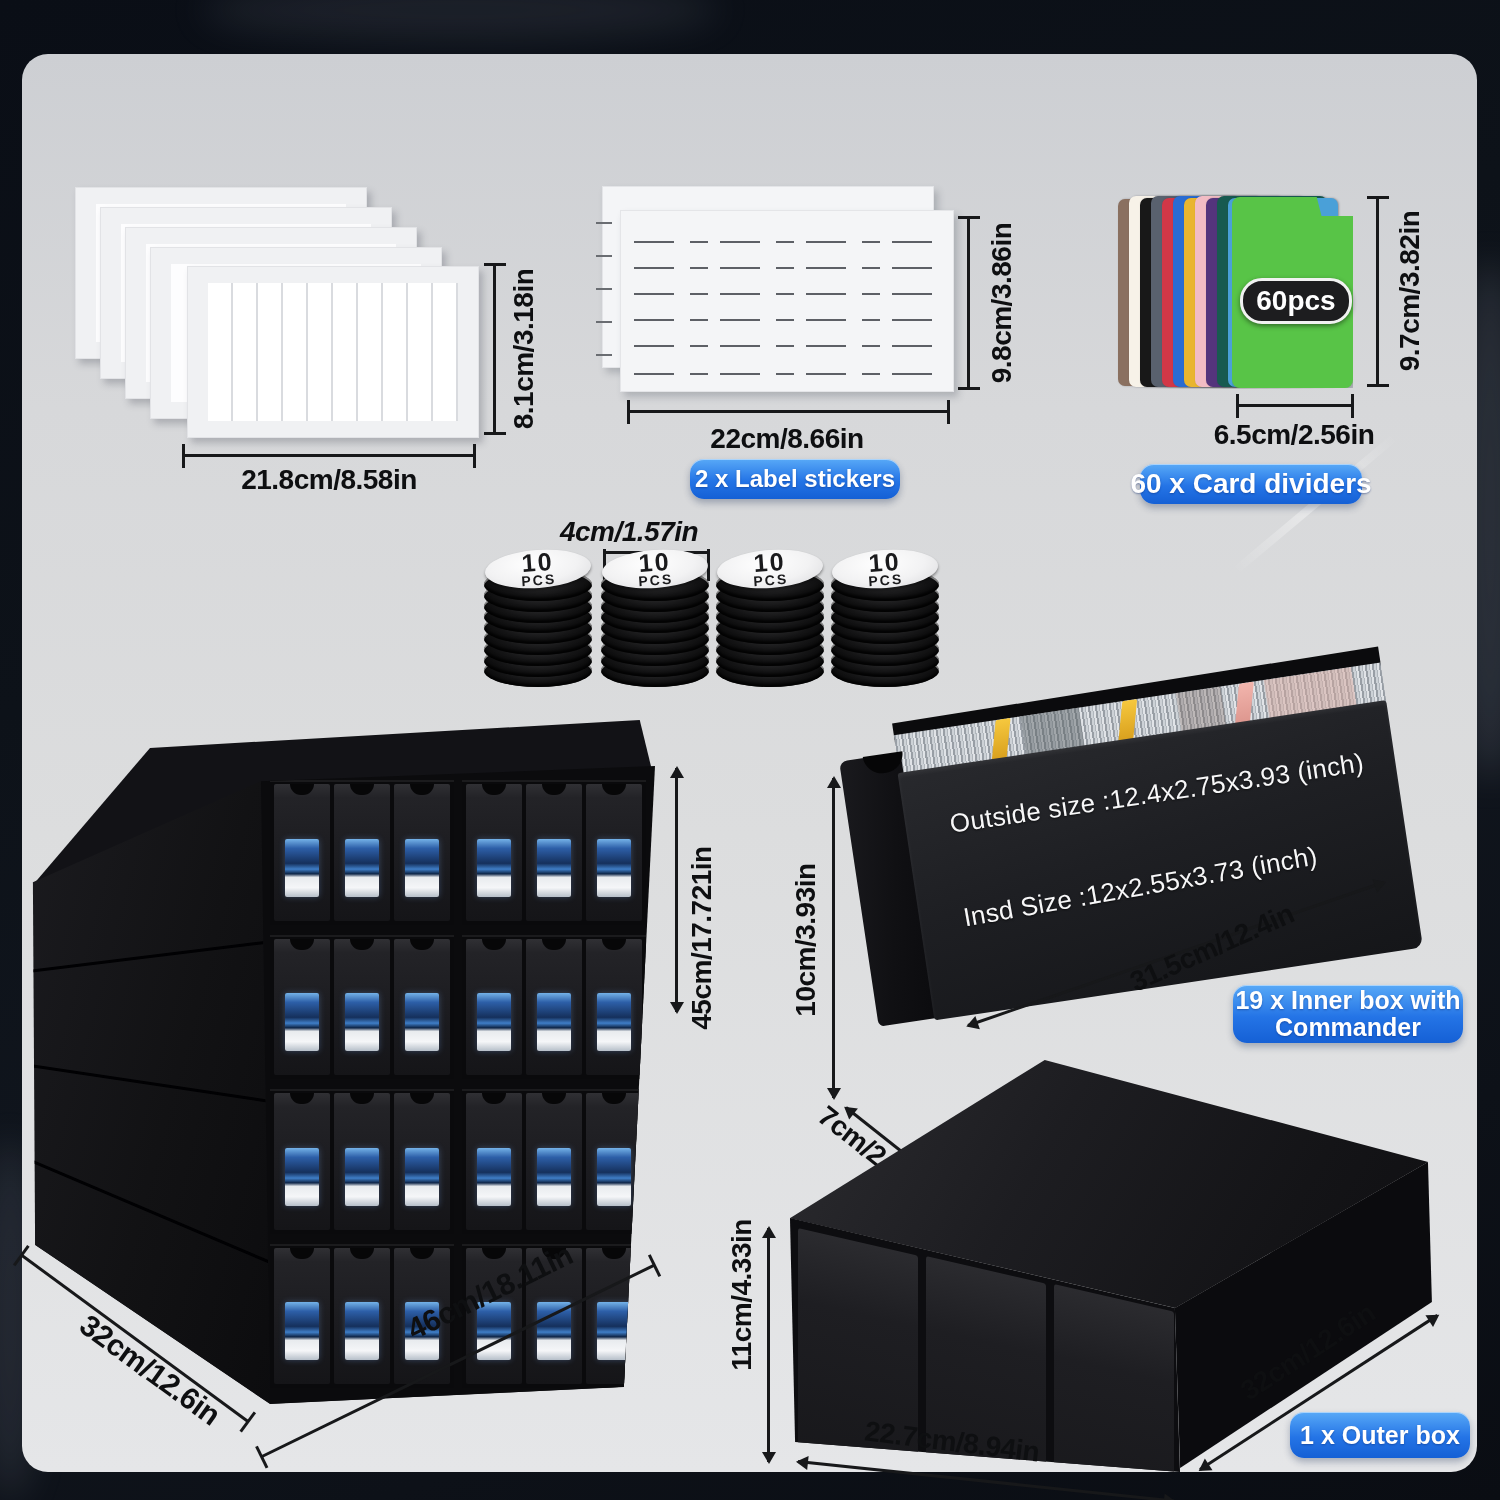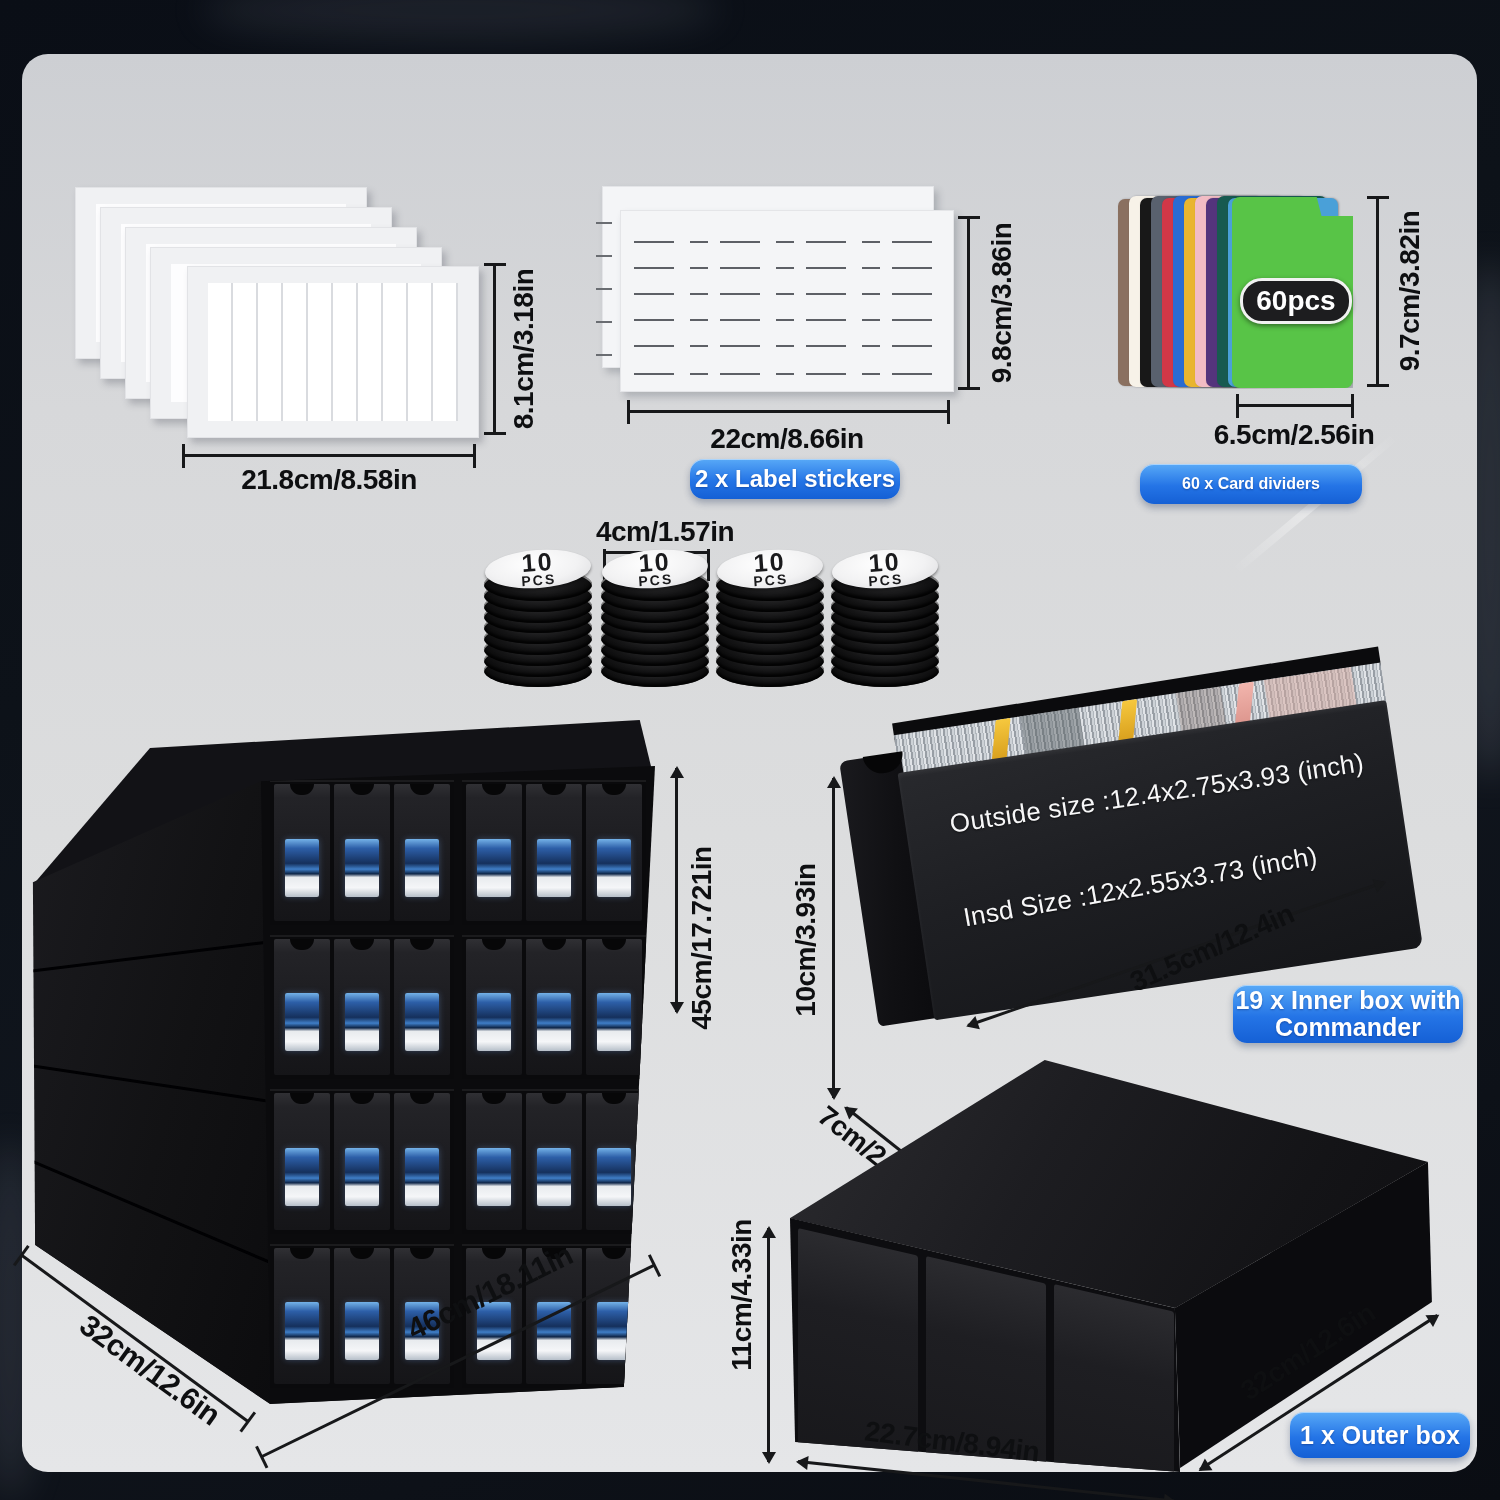--- a/index.html
+++ b/index.html
@@ -171,25 +171,25 @@
   <div class="dcard" style="left: 1217px; top: 196px; height: 191px; background: rgb(23, 90, 80);"></div>
   <div class="dcard" style="left: 1228px; top: 198px; height: 189px; background: rgb(74, 160, 216);"></div>
   <div class="dcard front" style="left: 1232px; top: 197px; height: 191px; background: rgb(88, 196, 71);"></div>
   <div class="badge" style="left:1240px;top:278px;width:106px;height:40px;">
     <span>60pcs</span>
   </div>
   <div class="vline caps-v" style="left:1376px;top:198px;height:187px;"></div>
   <div class="dim" style="--r:-90deg;left:1410px;top:291px;">9.7cm/3.82in</div>
   <div class="hline caps-h" style="left:1238px;top:404px;width:114px;"></div>
   <div class="dim" style="left:1294px;top:435px;">6.5cm/2.56in</div>
-  <div class="pill" style="left:1140px;top:464px;width:222px;height:40px;font-size:16px;">
+  <div class="pill" style="left:1140px;top:464px;width:222px;height:40px;font-size:28px;">
     <span>60 x Card dividers</span>
   </div>
 
-  <div class="dim" style="left:665px;top:532px;">4cm/1.57in</div>
+  <div class="dim" style="left:629px;top:532px;font-style:italic;">4cm/1.57in</div>
   <div class="hline bracket" style="left:603px;top:551px;width:107px;"></div>
   <div class="stackdots" style="left:483px;top:550px;">
     <div>
         <div class="disc" style="top: 104.4px;"></div>
         <div class="disc" style="top: 93.6px;"></div>
         <div class="disc" style="top: 82.8px;"></div>
         <div class="disc" style="top: 72px;"></div>
         <div class="disc" style="top: 61.2px;"></div>
         <div class="disc" style="top: 50.4px;"></div>
         <div class="disc" style="top: 39.6px;"></div>

